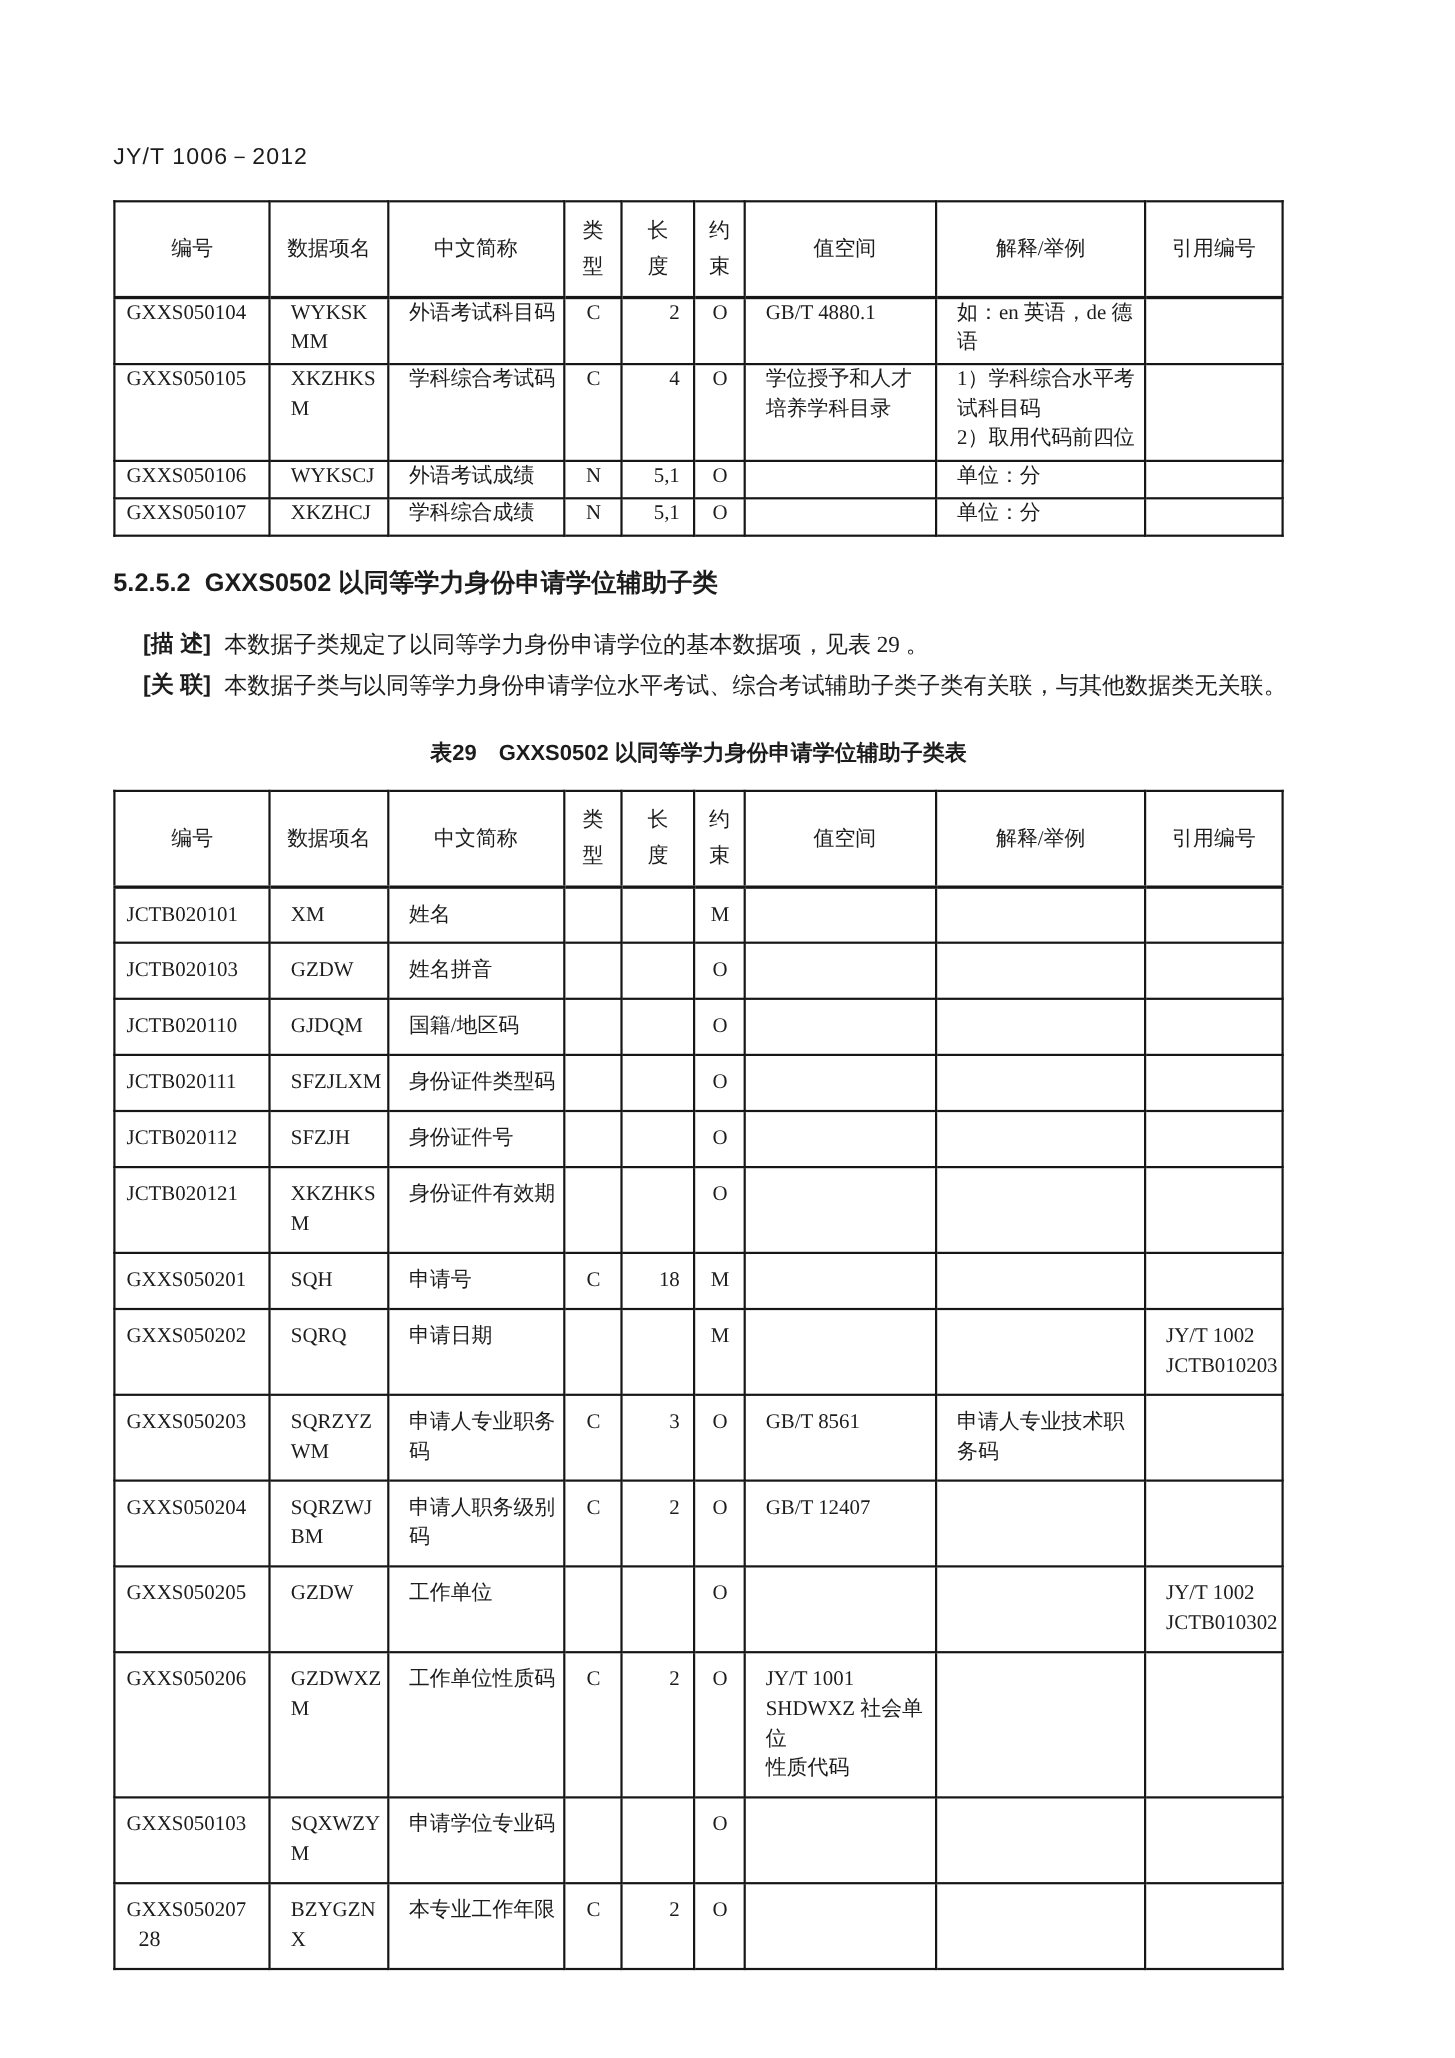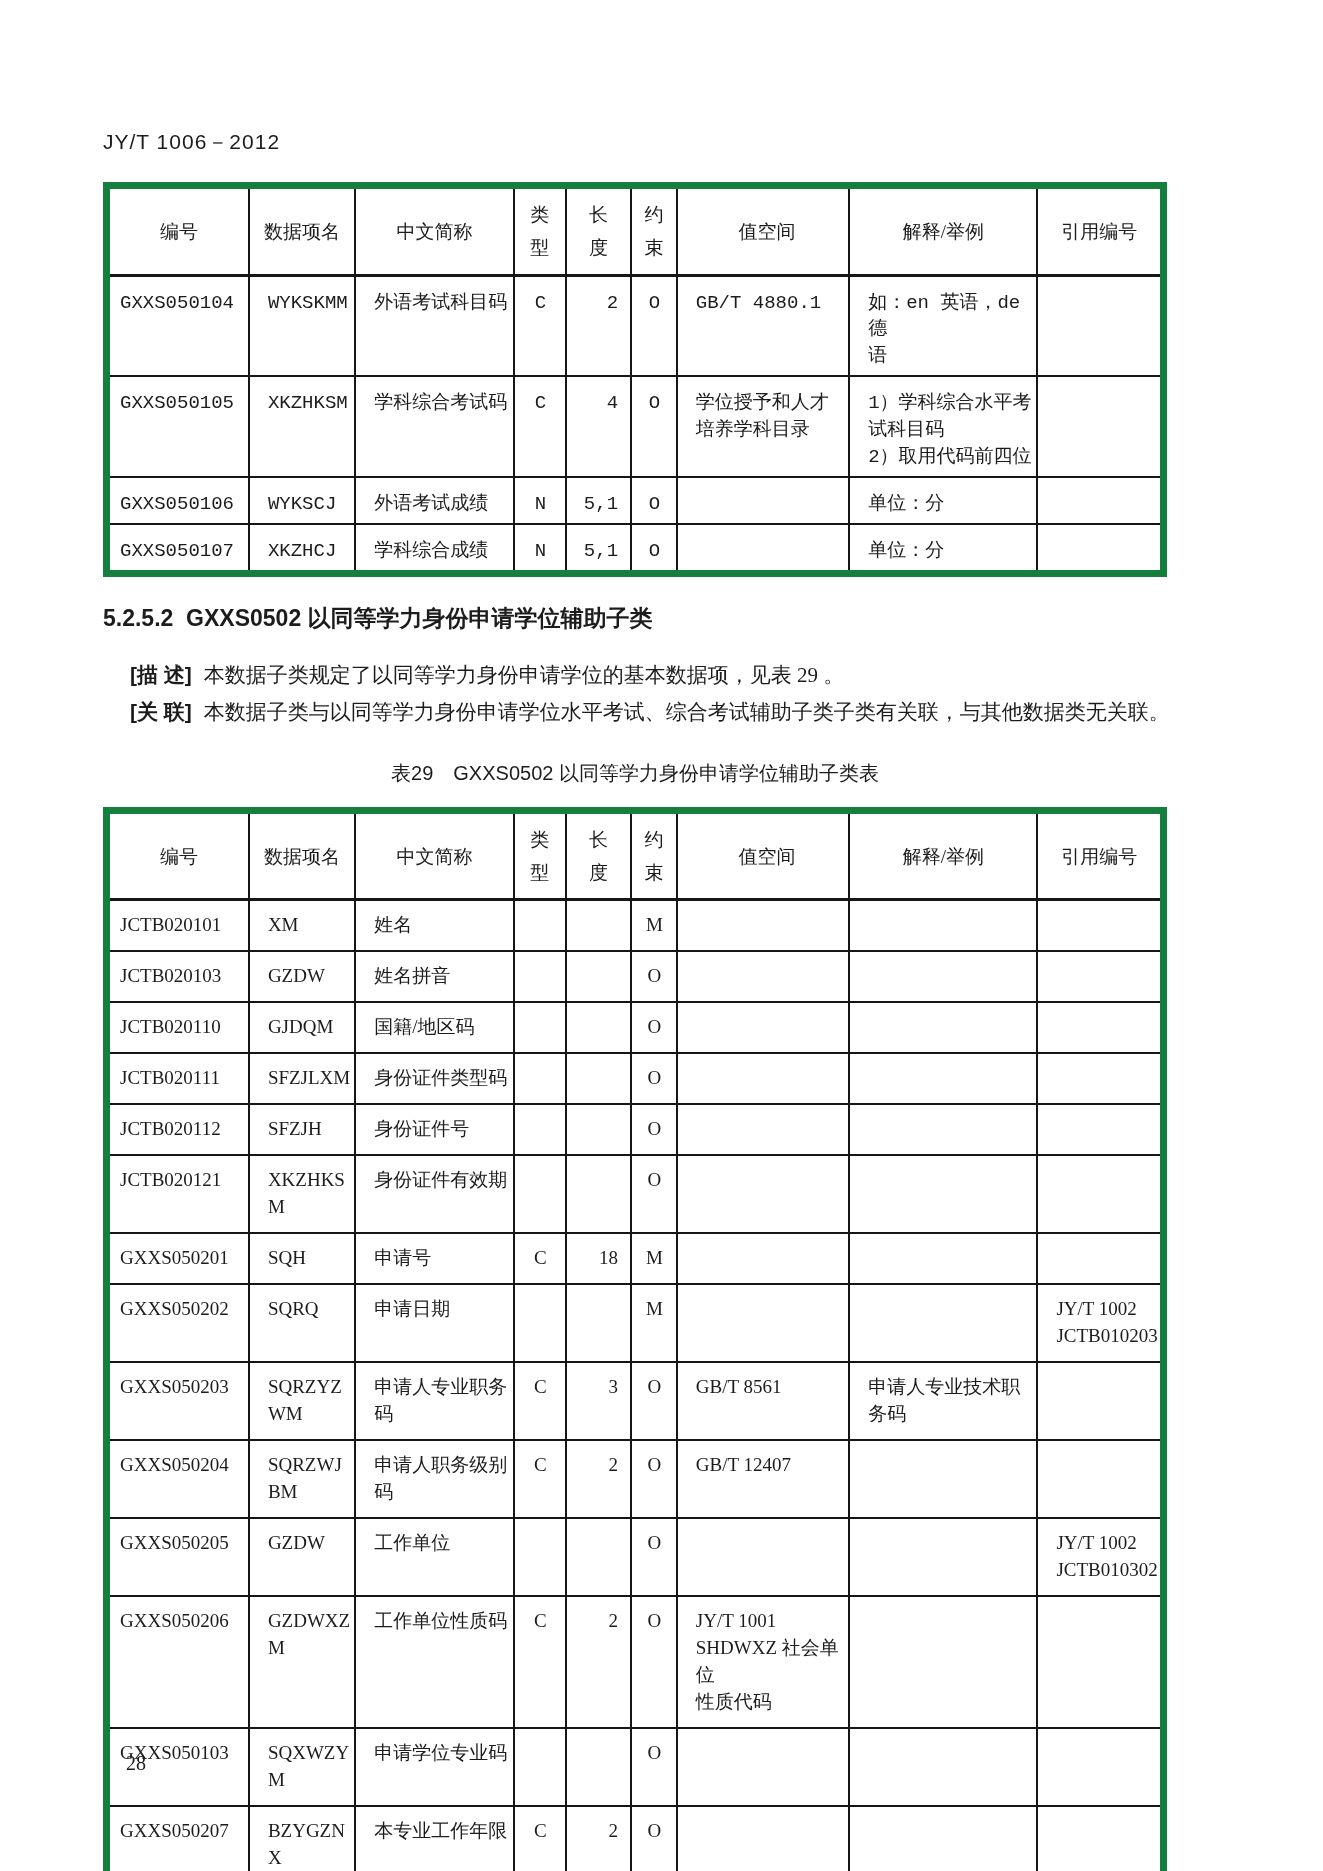--- a/index.html
+++ b/index.html
@@ -9,21 +9,21 @@
     color:#1c1c1c;
     -webkit-font-smoothing:antialiased;
   }
   .page{padding:128px 153px 0 103px;}
   .doc-code{
     font-family:"Liberation Sans","DejaVu Sans",sans-serif;
     font-size:21px;letter-spacing:1px;margin-bottom:26px;white-space:pre;
   }
   table.doc-table{
     width:1064px;border-collapse:collapse;table-layout:fixed;
-    border:7px solid #15803d;
+    border:2px solid #15803d;
     font-size:19px;
   }
   .doc-table th,.doc-table td{
     border:2px solid #161616;
     vertical-align:top;
     white-space:pre-line;
     word-break:break-word;
     line-height:1.42;
   }
   .doc-table th{
@@ -40,40 +40,40 @@
   .doc-table th:nth-child(5){width:5.8%;}
   .doc-table th:nth-child(6){width:3.8%;}
   .doc-table th:nth-child(7){width:16.2%;padding-left:12px;}
   .doc-table th:nth-child(8){width:18.6%;}
   .doc-table th:nth-child(9){width:11.9%;}
   
   .doc-table td:nth-child(1){padding-left:10px;}
   .doc-table td:nth-child(4){text-align:center;padding-left:2px;}
   .doc-table td:nth-child(5){text-align:right;padding-right:12px;padding-left:2px;}
   .doc-table td:nth-child(6){text-align:center;padding-left:2px;}
-  .t1 td{padding-top:13px;padding-bottom:5px;font-family:Liberation Mono, monospace;}
+  .t1 td{padding-top:0;padding-bottom:5px;}
   .t2 td{padding-top:11px;padding-bottom:11px;}
   .section-heading{
     font-family:"Liberation Sans","DejaVu Sans",sans-serif;
     font-weight:bold;font-size:23px;
     margin:26px 0 24px 0;white-space:pre;
   }
   .para{
     display:flex;align-items:flex-start;
     font-size:21px;line-height:1.66;
     margin:0 0 2px 27px;width:1093px;
   }
   .para .label{
     font-family:"Liberation Sans","DejaVu Sans",sans-serif;
     font-weight:bold;flex:0 0 auto;margin-right:12px;white-space:pre;
   }
   .para .text{flex:1 1 auto;}
   .table-caption{
     font-family:"Liberation Sans","DejaVu Sans",sans-serif;
-    font-weight:normal;font-size:20px;text-align:center;
+    font-weight:bold;font-size:20px;text-align:center;
     width:1064px;margin:30px 0 20px 0;white-space:pre;
   }
   .page-number{
     position:absolute;left:126px;top:1752px;
     font-size:20px;
   }
 </style>
 </head>
 <body>
 

